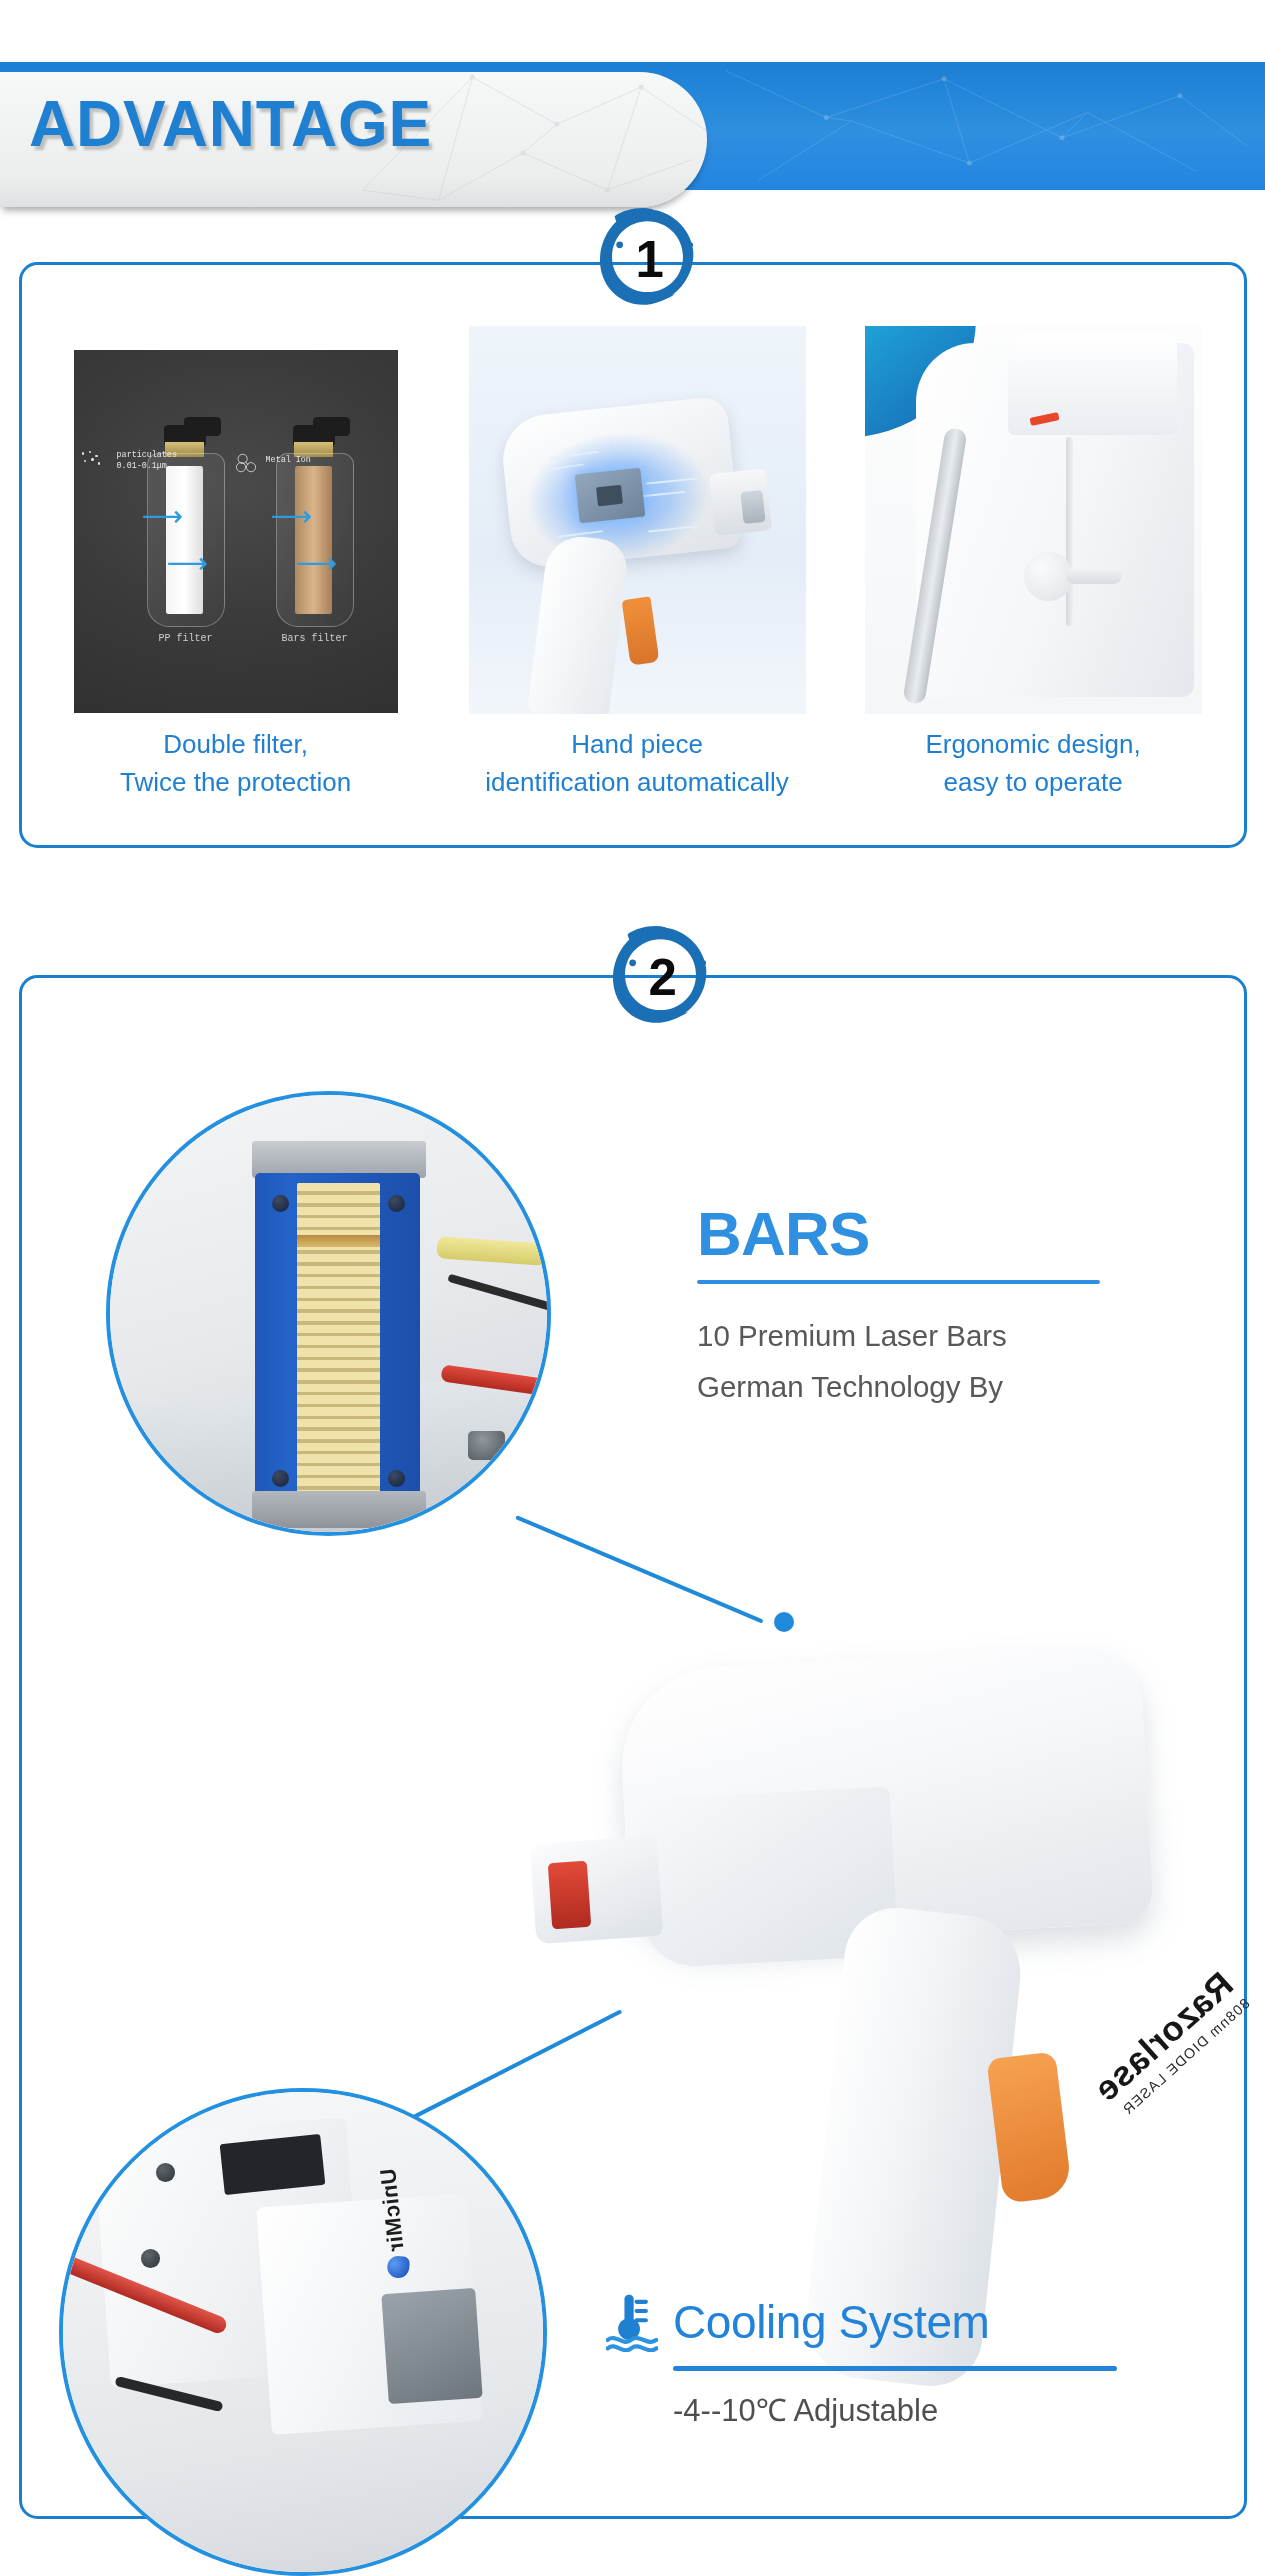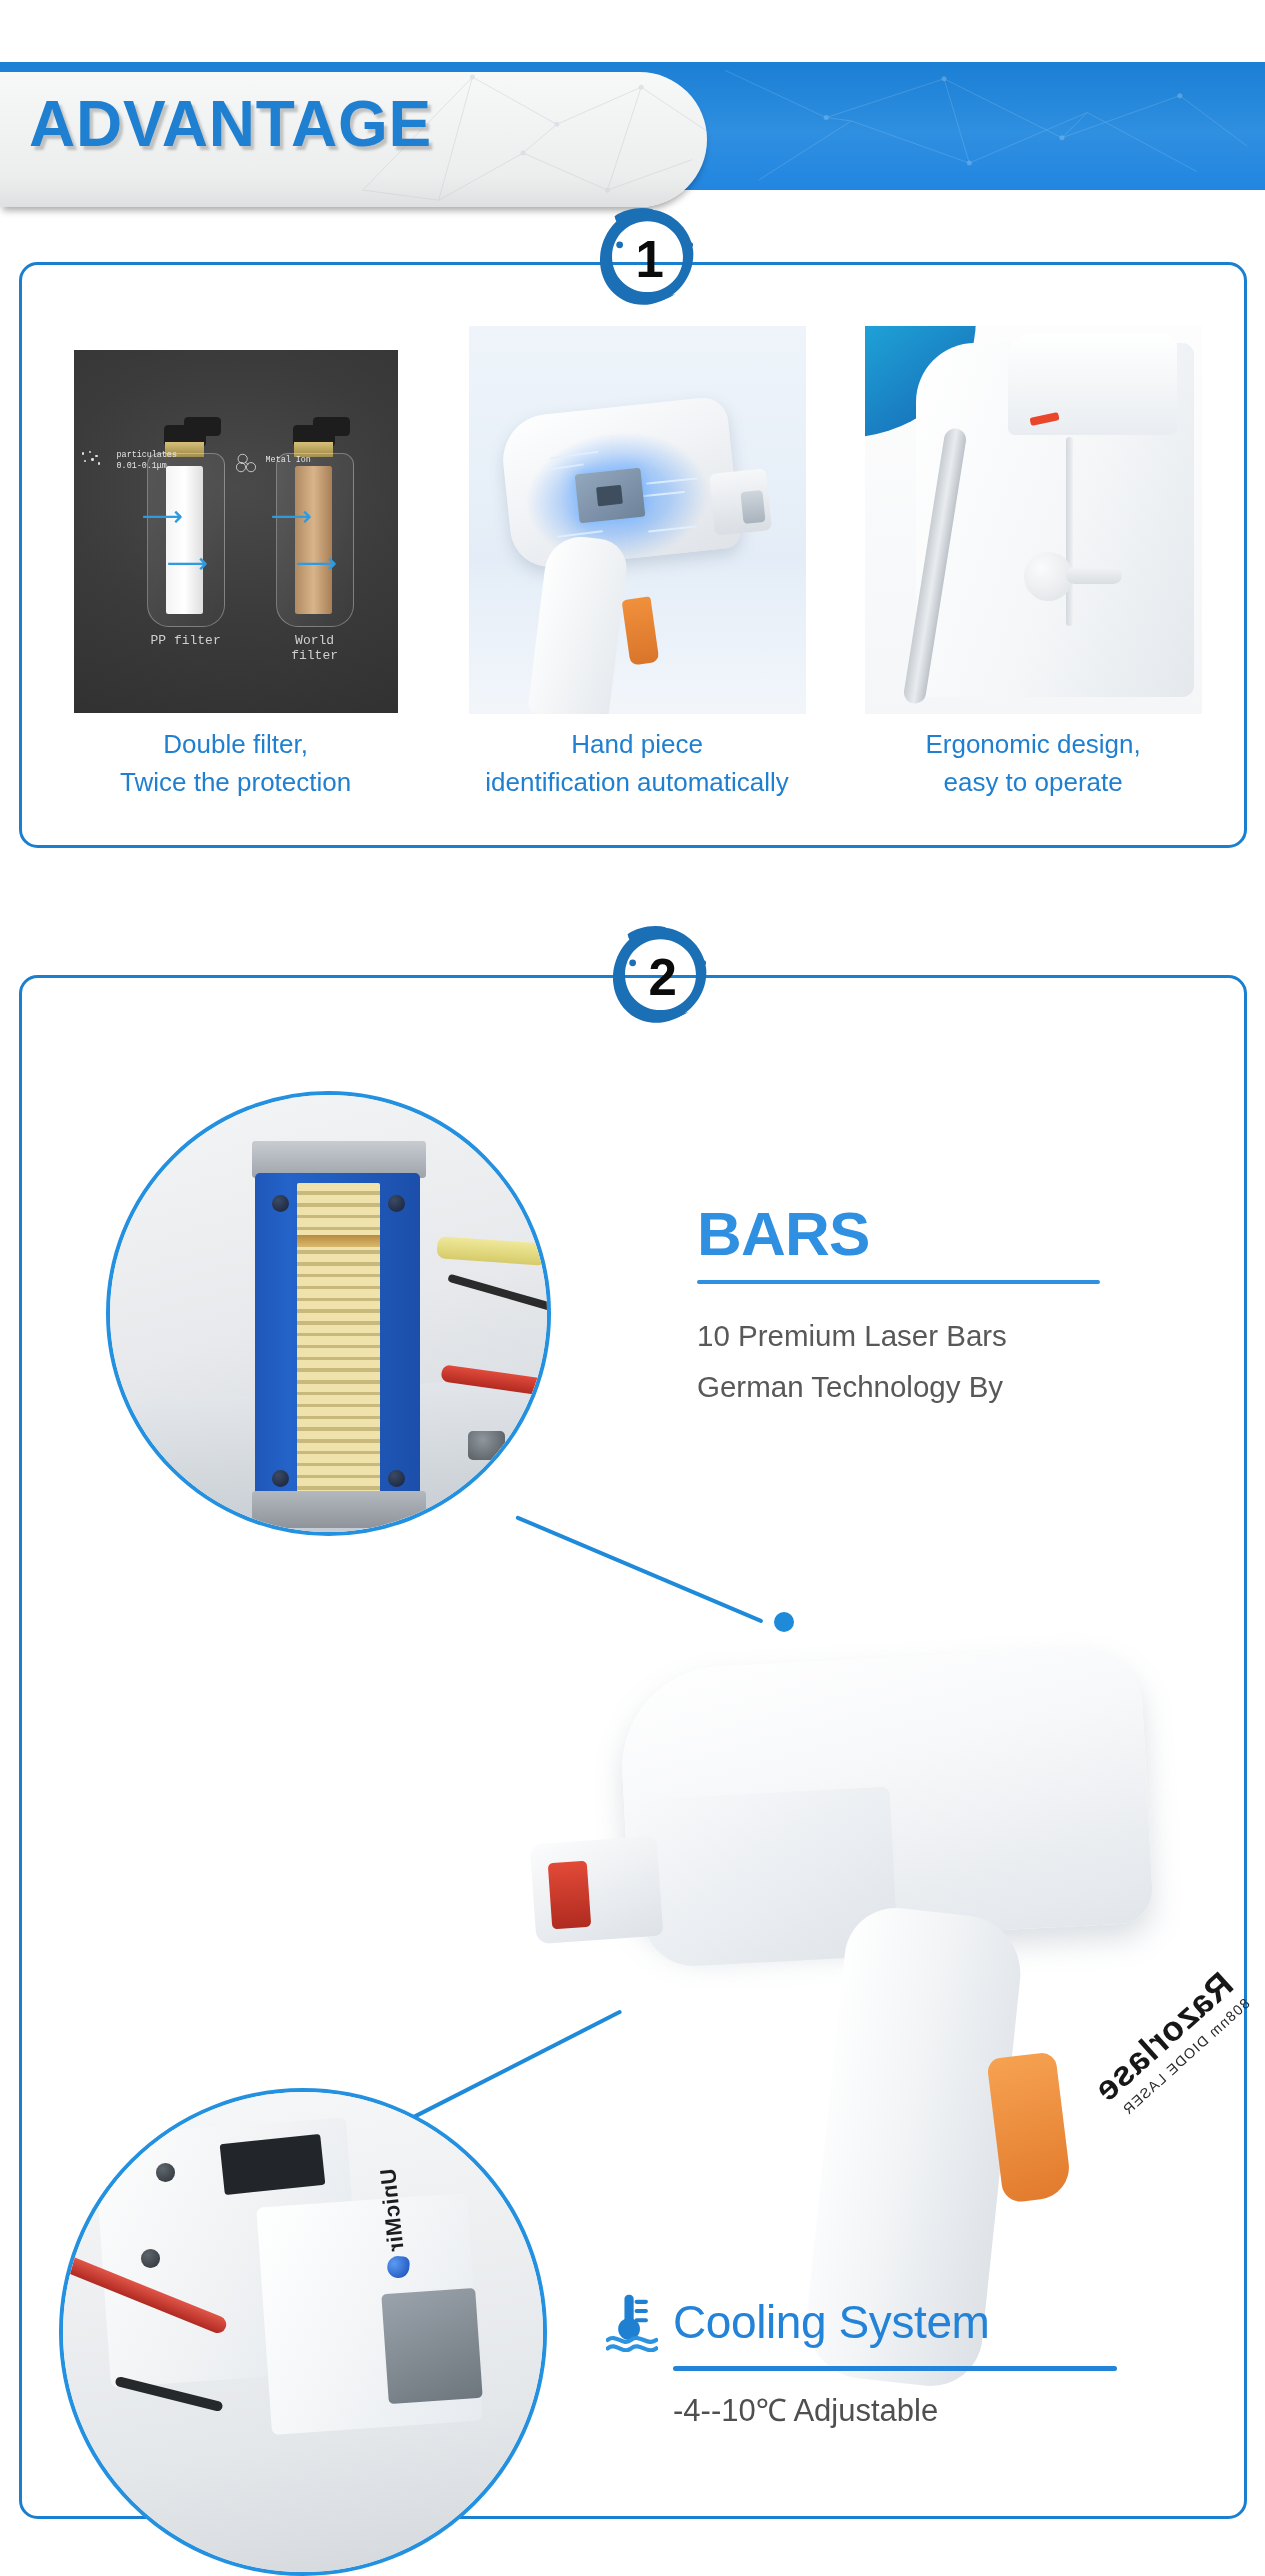--- a/index.html
+++ b/index.html
@@ -123,21 +123,21 @@
     width: 42px; height: 22px;
     background: #1d1d1d; border-radius: 4.2px;
   }
   .bottle .elbow {
     position: absolute; left: 37px; top: -6.7px;
     width: 37px; height: 18.6px; background: #1d1d1d; border-radius: 4.2px;
   }
   .bottle .lbl {
     position: absolute; left: 0; top: 209px;
     width: 78px; text-align: center;
-    color: #cfcfcf; font-size: 13px;
+    color: #cfcfcf; font-size: 10px;
     font-family: "Liberation Mono", monospace;
   }
   .arrow-blue { position: absolute; color: #2e9be0; font-size: 29px; line-height: 1; }
   .tagtxt {
     position: absolute; color: #e7e7e7; font-size: 8.4px;
     font-family: "Liberation Mono", monospace; line-height: 1.35;
   }
   .dotgrid { position: absolute; width: 22px; height: 17px; }
   .dotgrid i {
     position: absolute; width: 2.5px; height: 2.5px; background: #e0e0e0; border-radius: 50%;
@@ -556,21 +556,21 @@
           </div>
 
           <div class="bottle" style="left:202px;">
             <div class="elbow"></div>
               <div class="neck"></div>
               <div class="cap-metal"></div>
             <div class="glass"></div>
             <div class="core" style="background:linear-gradient(90deg,#b08a62,#d9b48a,#a87f56);"></div>
             <div class="arrow-blue" style="left:-5px; top:78px;">⟶</div>
             <div class="arrow-blue" style="left:20px; top:125px;">⟶</div>
-            <div class="lbl">World filter</div>
+            <div class="lbl">Bars filter</div>
           </div>
 
           <div class="dotgrid" style="left:6.7px; top:101px;">
             <i style="left:1.7px;top:1.7px"></i>
               <i style="left:8.4px;top:0"></i>
               <i style="left:15px;top:4.2px"></i>
             <i style="left:3.4px;top:9.3px"></i>
               <i style="left:11px;top:7.6px"></i>
               <i style="left:17.7px;top:11.8px"></i>
           </div>

